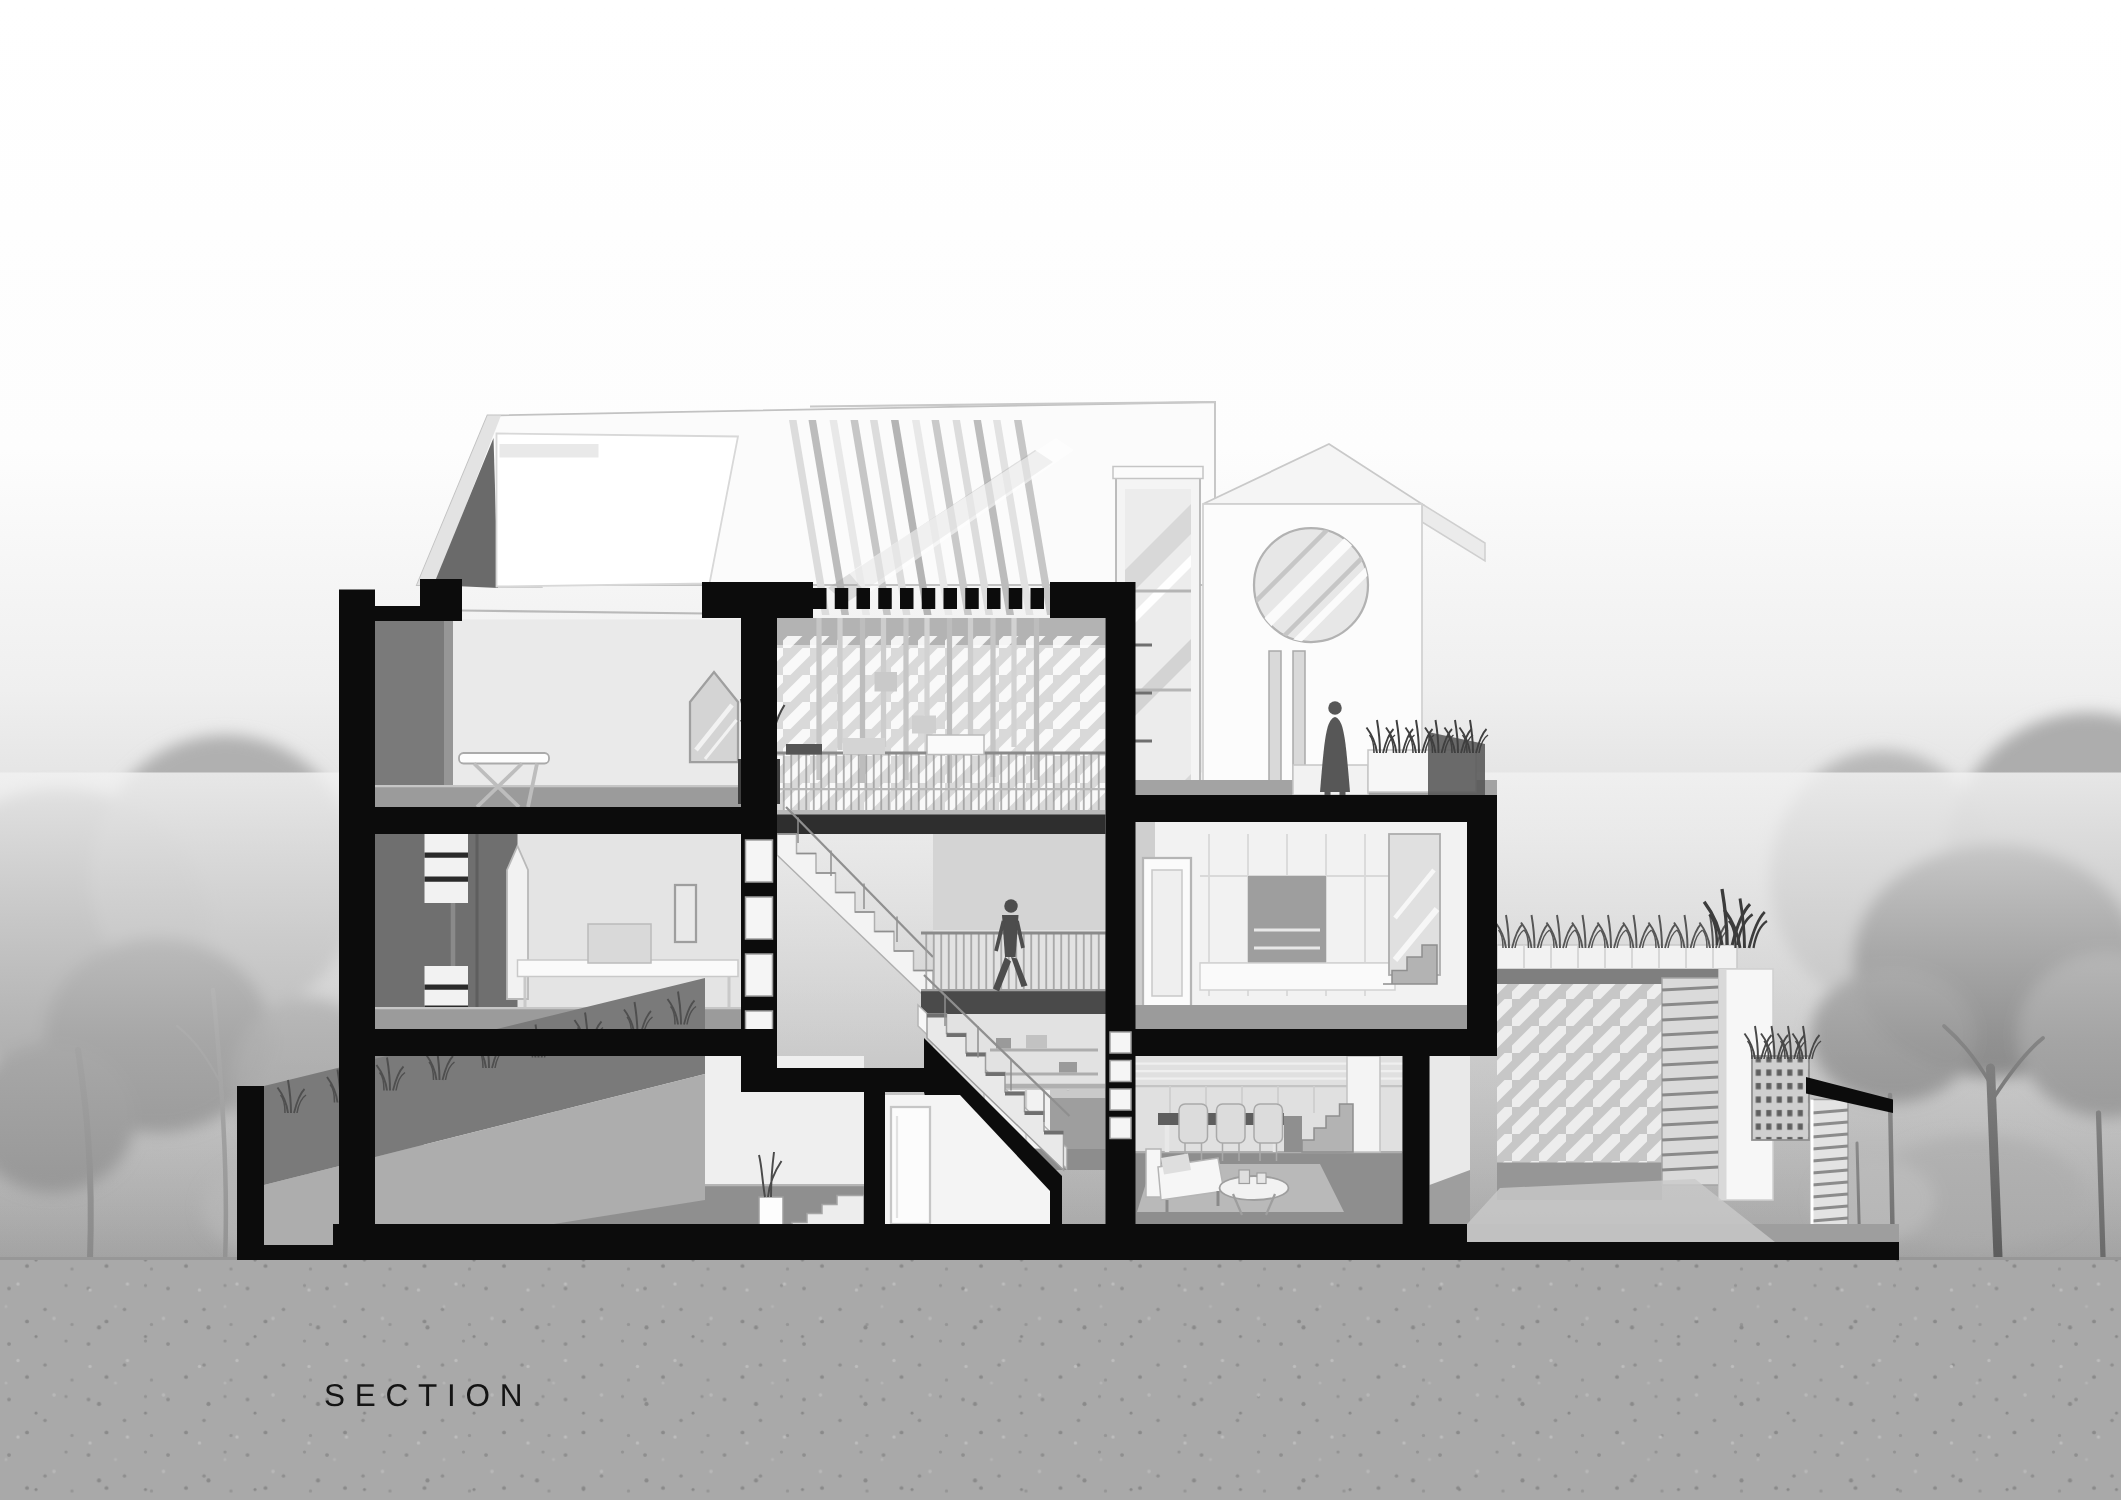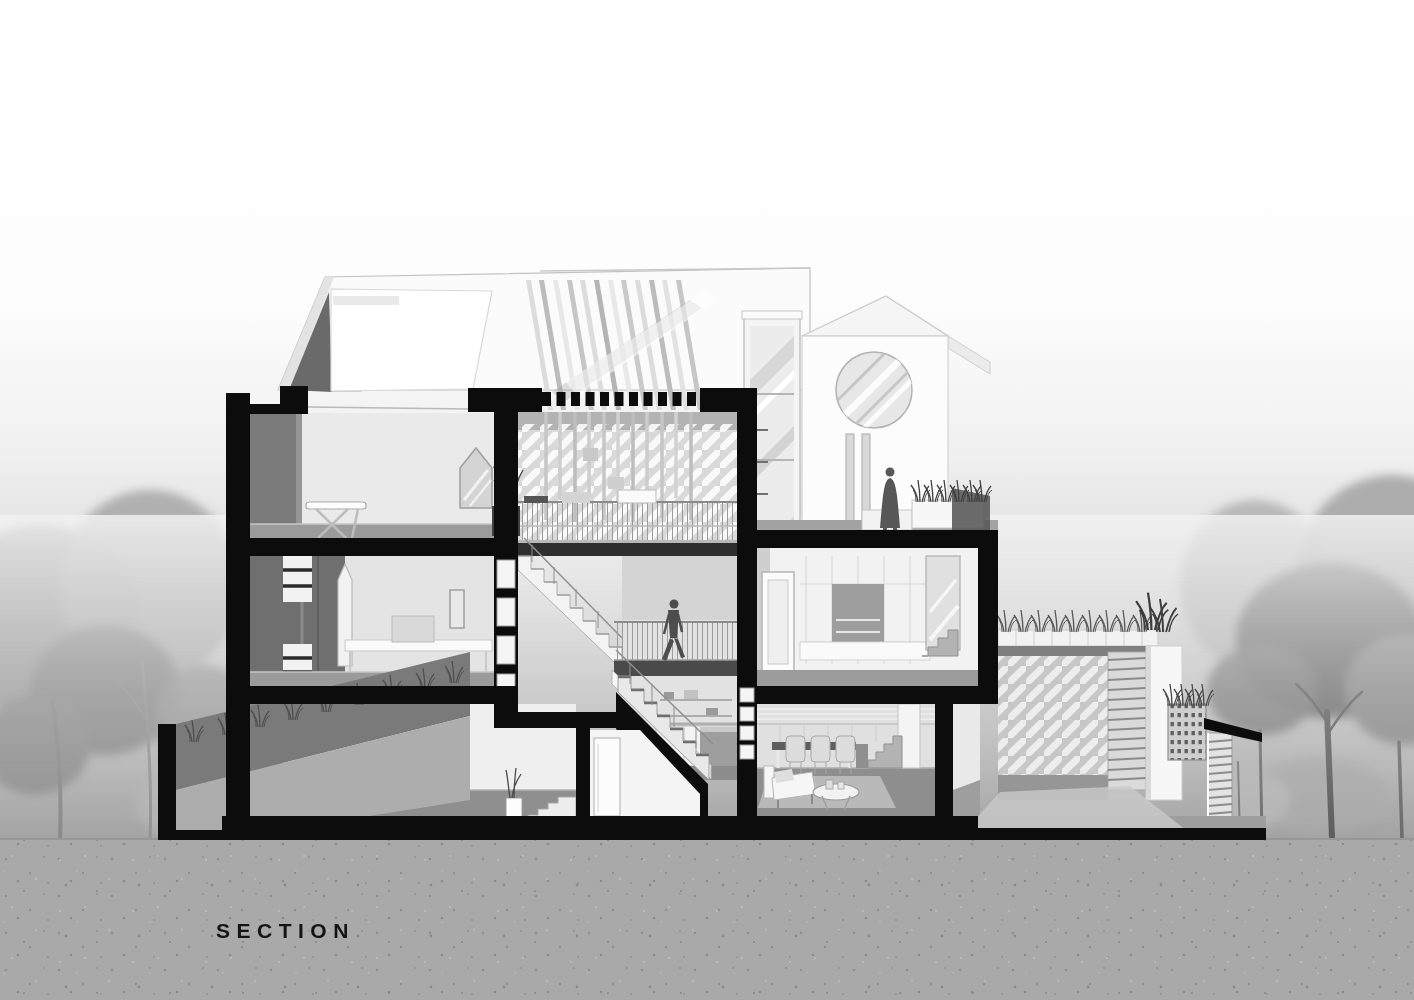--- a/index.html
+++ b/index.html
@@ -1,19 +1,19 @@
 <!DOCTYPE html>
 <html><head>
 <meta charset="utf-8">
 <style>
   html,body{margin:0;padding:0;background:#ffffff;}
   .stage{position:relative;width:1414px;height:1000px;overflow:hidden;background:#ffffff;
          font-family:"Liberation Sans", sans-serif;}
   .stage svg{position:absolute;left:0;top:0;}
-  .section-label{position:absolute;left:216px;top:919px;font-size:21px;font-weight:700;
+  .section-label{position:absolute;left:216px;top:919px;font-size:21px;font-weight:400;
          letter-spacing:6.5px;color:#141414;user-select:none;}
 </style>
 </head>
 <body>
 
 <div class="stage" aria-label="architectural-cross-section">
 <svg width="1414" height="1000" viewBox="0 0 1414 1000">
   <defs>
     <linearGradient id="sky" x1="0" y1="0" x2="0" y2="1">
       <stop offset="0" stop-color="#ffffff"></stop>

